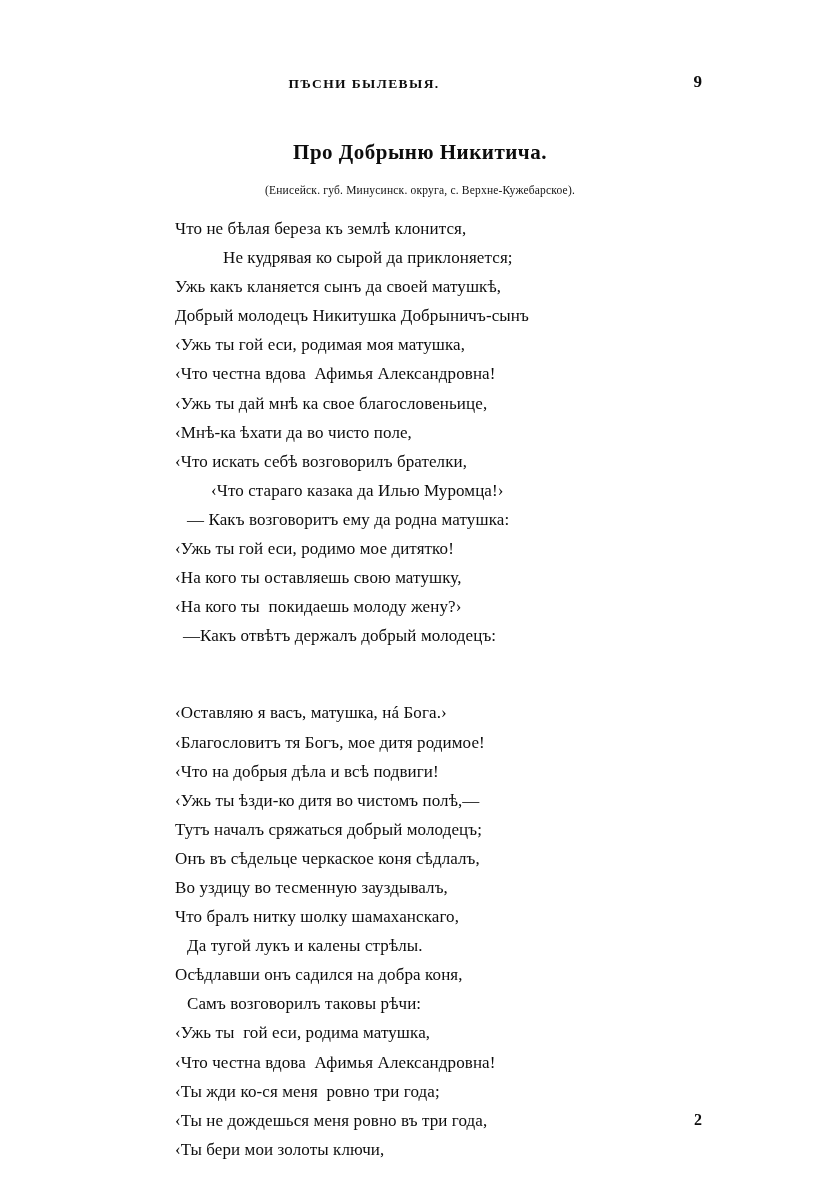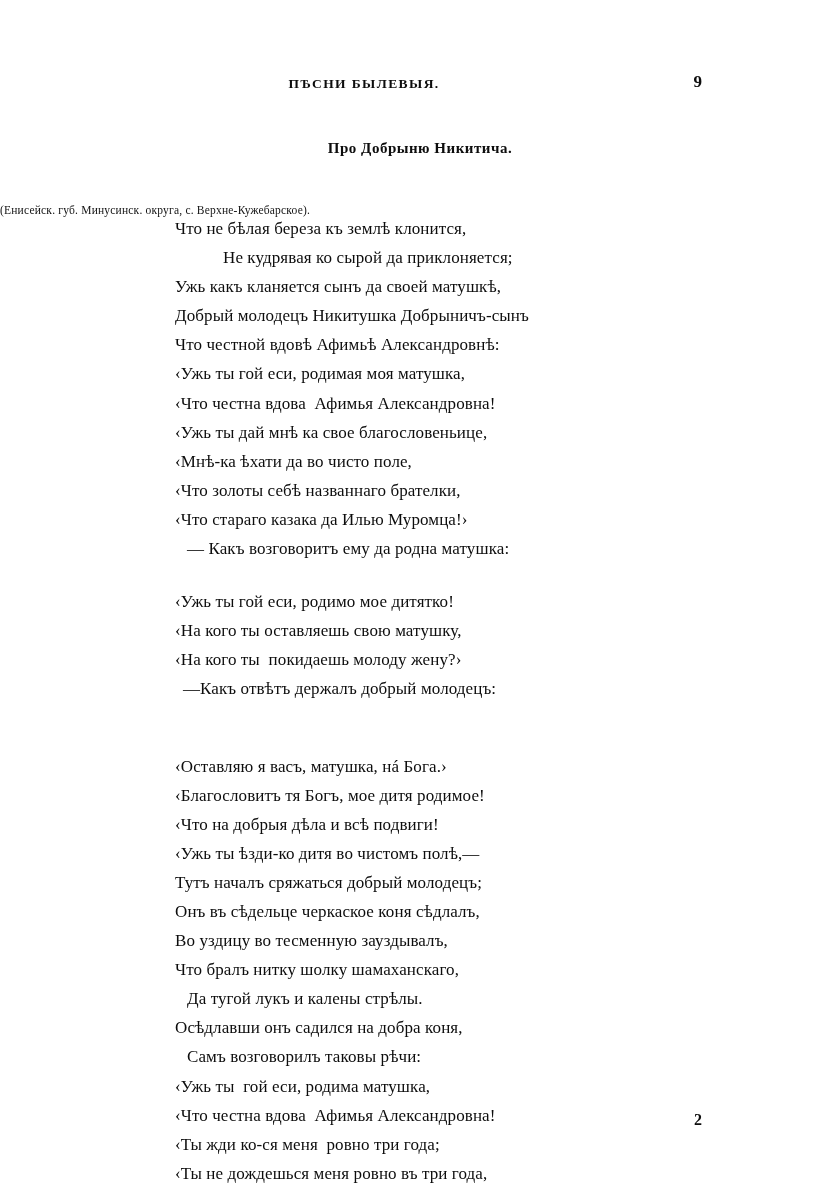--- a/index.html
+++ b/index.html
@@ -38,30 +38,30 @@
     right: 138px;
     font-size: 17px;
     font-weight: bold;
   }
   .poem-title {
     position: absolute;
     top: 140px;
     left: 0;
     width: 840px;
     text-align: center;
-    font-size: 15px;
+    font-size: 21px;
     font-weight: bold;
     letter-spacing: 0.5px;
   }
   .provenance {
     position: absolute;
-    top: 204px;
+    top: 184px;
     left: 0;
     width: 840px;
-    text-align: left;
+    text-align: center;
     font-size: 11.5px;
     letter-spacing: 0.2px;
     color: #141414;
   }
   .verse-block {
     position: absolute;
     top: 214px;
     left: 175px;
     width: 530px;
   }
@@ -90,29 +90,28 @@
 
   <div class="poem-title">Про Добрыню Никитича.</div>
 
   <div class="provenance">(Енисейск. губ. Минусинск. округа, с. Верхне-Кужебарское).</div>
 
   <div class="verse-block">
       <div class="line" style="padding-left: 0px;">Что не бѣлая береза къ землѣ клонится,</div>
       <div class="line" style="padding-left: 0px; margin-left: 48px;">Не кудрявая ко сырой да приклоняется;</div>
       <div class="line" style="padding-left: 0px;">Ужь какъ кланяется сынъ да своей матушкѣ,</div>
       <div class="line" style="padding-left: 0px;">Добрый молодецъ Никитушка Добрыничъ-сынъ</div>
-      <div class="line" style="padding-left: 0px;">Что честной вдовѣ Афимьѣ Александровнѣ:</div>
       <div class="line" style="padding-left: 0px;">‹Ужь ты гой еси, родимая моя матушка,</div>
       <div class="line" style="padding-left: 0px;">‹Что честна вдова  Афимья Александровна!</div>
       <div class="line" style="padding-left: 0px;">‹Ужь ты дай мнѣ ка свое благословеньице,</div>
       <div class="line" style="padding-left: 0px;">‹Мнѣ-ка ѣхати да во чисто поле,</div>
-      <div class="line" style="padding-left: 0px;">‹Что золоты себѣ названнаго брателки,</div>
-      <div class="line" style="padding-left: 0px;">‹Что стараго казака да Илью Муромца!›</div>
+      <div class="line" style="padding-left: 0px;">‹Что искать себѣ возговорилъ брателки,</div>
+      <div class="line" style="padding-left: 0px; margin-left: 36px;">‹Что стараго казака да Илью Муромца!›</div>
       <div class="line" style="padding-left: 12px;">— Какъ возговоритъ ему да родна матушка:</div>
-      <div class="line" style="padding-left: 0px; margin-top: 24px;">‹Ужь ты гой еси, родимо мое дитятко!</div>
+      <div class="line" style="padding-left: 0px;">‹Ужь ты гой еси, родимо мое дитятко!</div>
       <div class="line" style="padding-left: 0px;">‹На кого ты оставляешь свою матушку,</div>
       <div class="line" style="padding-left: 0px;">‹На кого ты  покидаешь молоду жену?›</div>
       <div class="line" style="padding-left: 8px;">—Какъ отвѣтъ держалъ добрый молодецъ:</div>
       <div class="line" style="padding-left: 0px; margin-top: 48px;">‹Оставляю я васъ, матушка, нá Бога.›</div>
       <div class="line" style="padding-left: 0px;">‹Благословитъ тя Богъ, мое дитя родимое!</div>
       <div class="line" style="padding-left: 0px;">‹Что на добрыя дѣла и всѣ подвиги!</div>
       <div class="line" style="padding-left: 0px;">‹Ужь ты ѣзди-ко дитя во чистомъ полѣ,—</div>
       <div class="line" style="padding-left: 0px;">Тутъ началъ сряжаться добрый молодецъ;</div>
       <div class="line" style="padding-left: 0px;">Онъ въ сѣдельце черкаское коня сѣдлалъ,</div>
       <div class="line" style="padding-left: 0px;">Во уздицу во тесменную зауздывалъ,</div>

